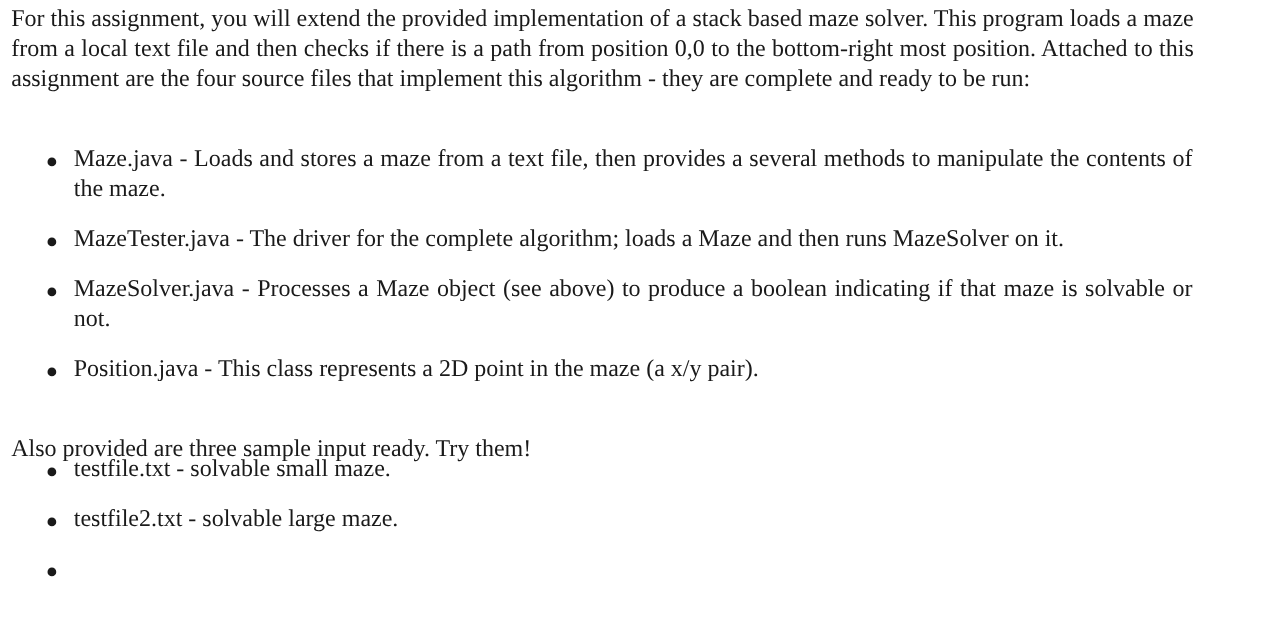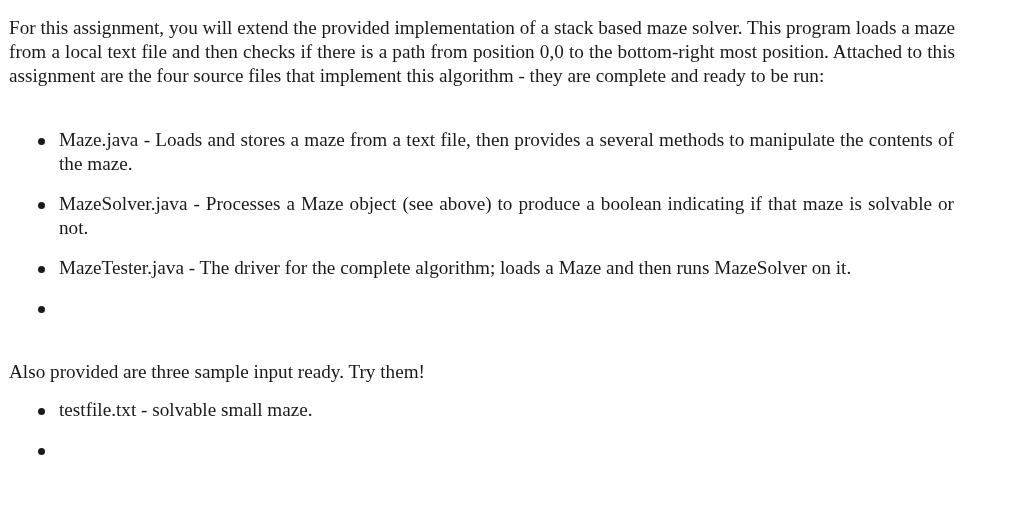--- a/index.html
+++ b/index.html
@@ -14,21 +14,20 @@
       font-family: "DejaVu Serif", "Liberation Serif", serif;
       color: #1a1a1a;
     }
     .page {
       position: relative;
       width: 1024px;
       height: 416px;
       font-family: "Liberation Serif", "DejaVu Serif", serif;
       font-size: 19.2px;
       line-height: 24px;
-      margin-top: 12px;
     }
     .para {
       position: absolute;
       left: 9px;
       width: 946px;
       margin: 0;
       text-align: justify;
       text-align-last: left;
     }
     .intro { top: 4px; }
@@ -54,53 +53,58 @@
       top: 10px;
       width: 7px;
       height: 7px;
       border-radius: 50%;
       background: #1a1a1a;
     }
     .files-list { top: 116px; }
     .files-list li:nth-child(1) { margin-bottom: 16px; }
     .files-list li:nth-child(2) { margin-bottom: 16px; }
     .files-list li:nth-child(3) { margin-bottom: 16px; }
-    .mazes-list { top: 386px; }
+    .mazes-list { top: 364px; }
     .mazes-list li { margin-bottom: 16px; }
   </style>
 </head>
 <body>
 
 <div class="page">
 
   <p class="para intro">For this assignment, you will extend the provided implementation of a stack based maze solver. This program loads a maze from a local text file and then checks if there is a path from position 0,0 to the bottom-right most position. Attached to this assignment are the four source files that implement this algorithm - they are complete and ready to be run:</p>
 
   <ul class="list files-list">
     <li>
       <span class="bullet"></span>
       <span>Maze.java - Loads and stores a maze from a text file, then provides a several methods to manipulate the contents of the maze.</span>
     </li>
     <li>
       <span class="bullet"></span>
+      <span>MazeTester.java - The driver for the complete algorithm; loads a Maze and then runs MazeSolver on it.</span>
+    </li>
+    <li>
+      <span class="bullet"></span>
       <span>MazeSolver.java - Processes a Maze object (see above) to produce a boolean indicating if that maze is solvable or not.</span>
     </li>
     <li>
       <span class="bullet"></span>
-      <span>MazeTester.java - The driver for the complete algorithm; loads a Maze and then runs MazeSolver on it.</span>
-    </li>
-    <li>
-      <span class="bullet"></span>
+      <span>Position.java - This class represents a 2D point in the maze (a x/y pair).</span>
     </li>
   </ul>
 
   <p class="para also">Also provided are three sample input ready. Try them!</p>
 
   <ul class="list mazes-list">
     <li>
       <span class="bullet"></span>
       <span>testfile.txt - solvable small maze.</span>
     </li>
     <li>
       <span class="bullet"></span>
+      <span>testfile2.txt - solvable large maze.</span>
+    </li>
+    <li>
+      <span class="bullet"></span>
     </li>
   </ul>
 
 </div>
 
 </body></html>

